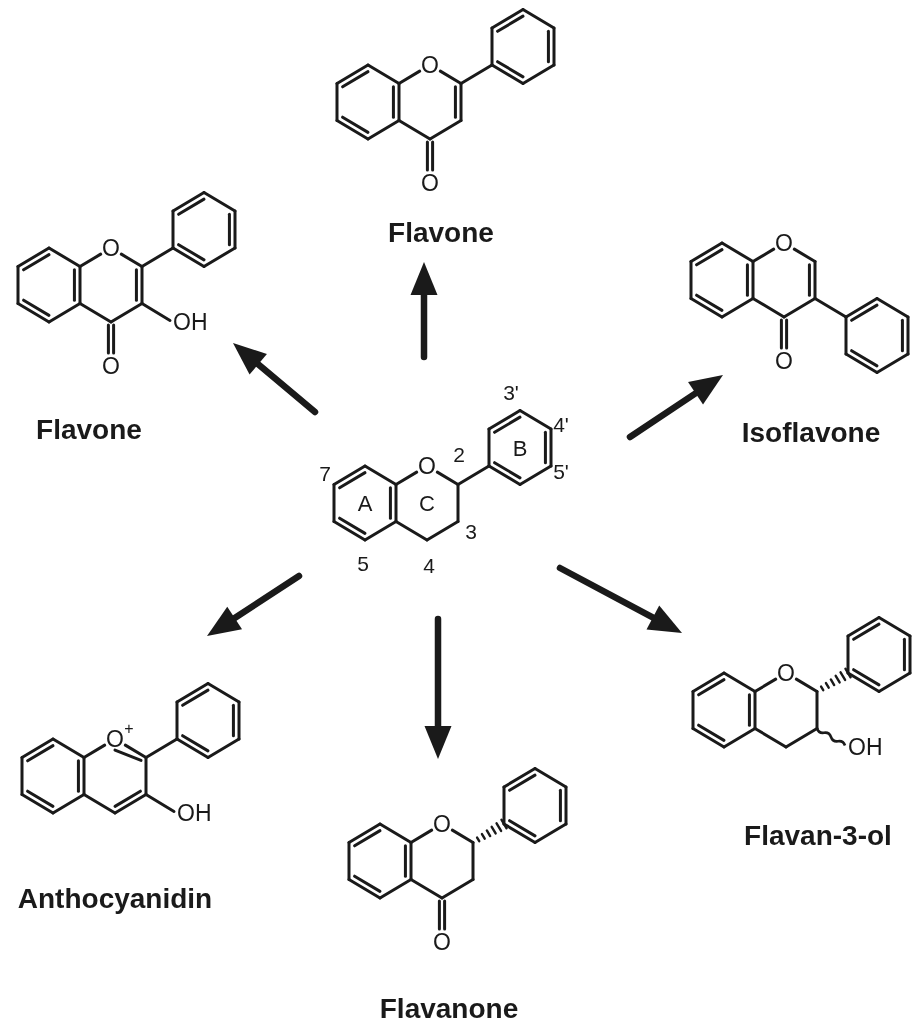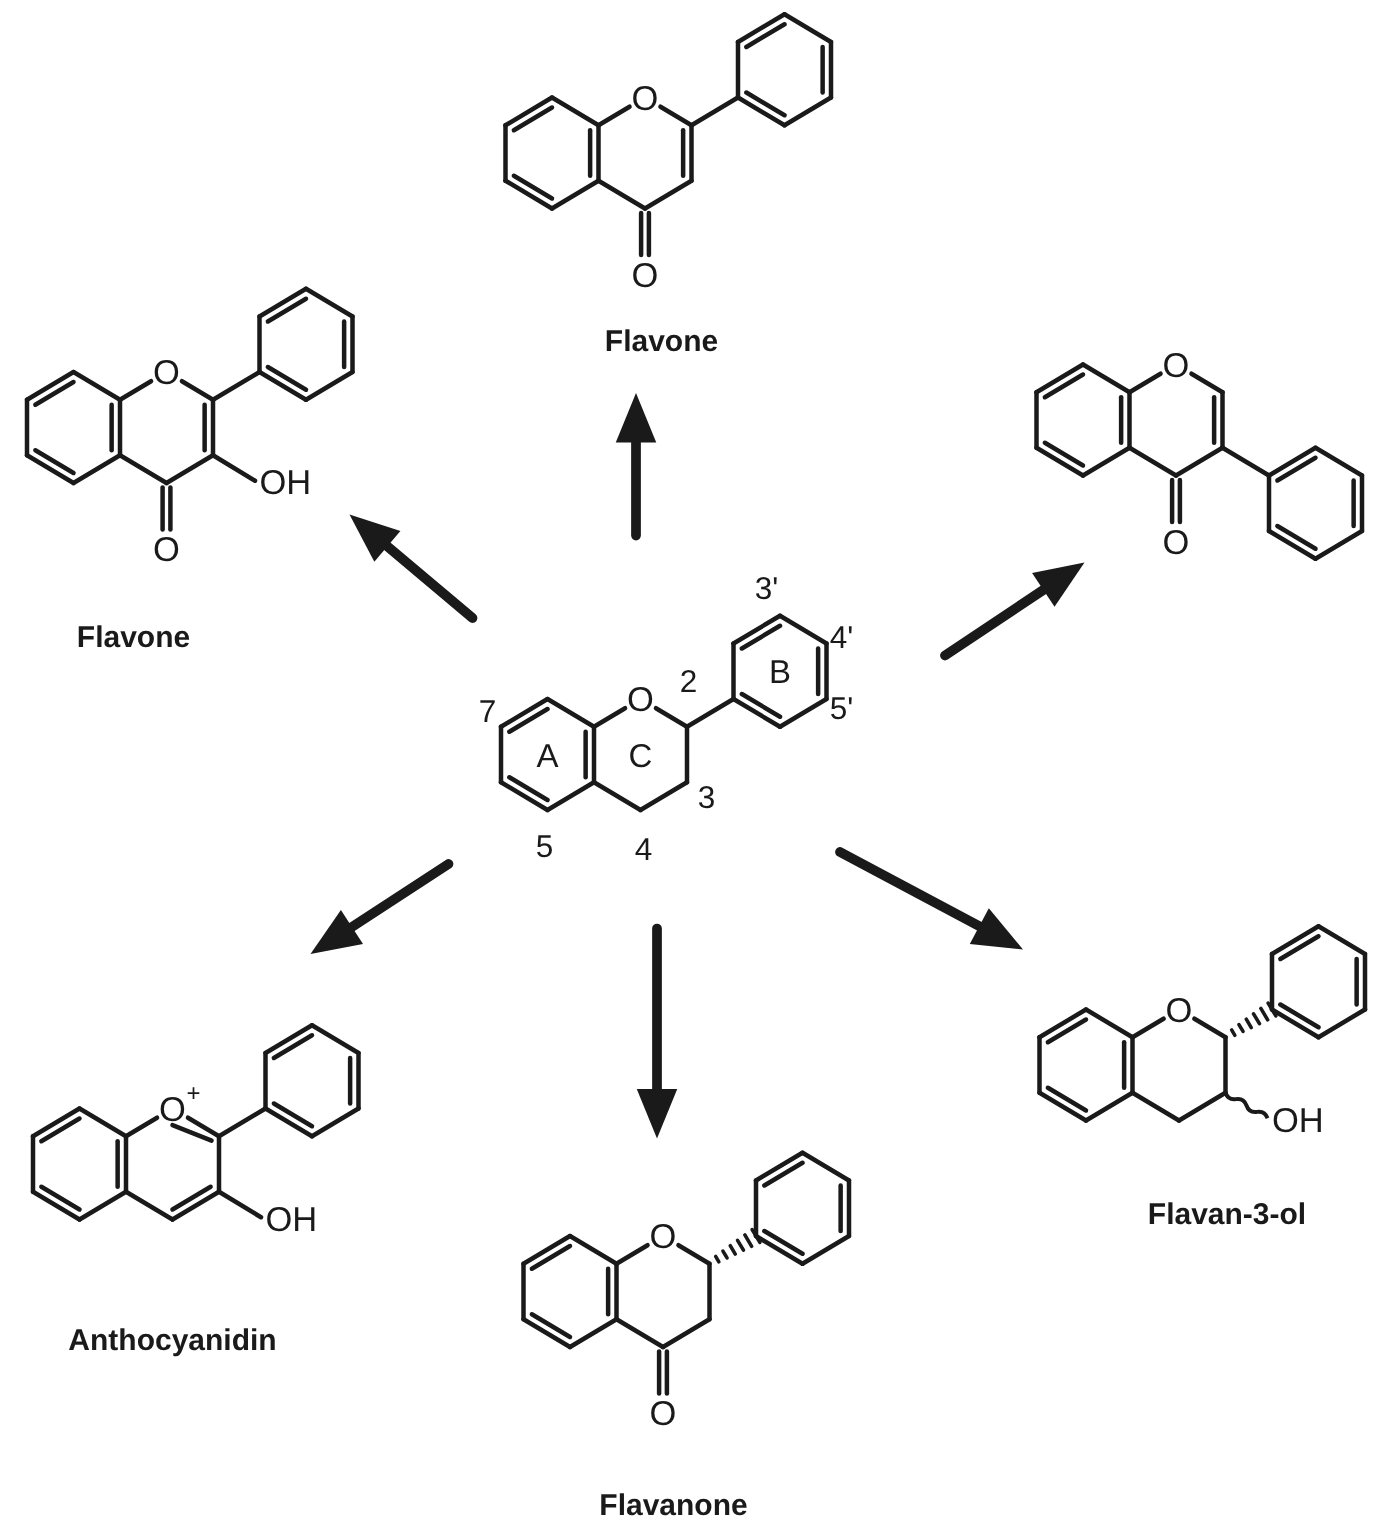--- a/index.html
+++ b/index.html
@@ -3,21 +3,21 @@
 <meta charset="utf-8">
 <style>
   html,body{margin:0;padding:0;}
   body{width:921px;height:1024px;background:#ffffff;font-family:"Liberation Sans",sans-serif;}
   #figure-root{position:relative;width:921px;height:1024px;background:#ffffff;overflow:hidden;}
   #diagram{position:absolute;left:0;top:0;}
   svg text{font-family:"Liberation Sans",sans-serif;fill:#1a1a1a;}
   .mol-label{
     position:absolute;
     transform:translateX(-50%);
-    font-size:20px;
+    font-size:28px;
     font-weight:bold;
     color:#1a1a1a;
     white-space:nowrap;
     letter-spacing:0px;
   }
 </style>
 </head>
 <body>
 
 <div id="figure-root">
@@ -277,16 +277,17 @@
         <polygon points="438,759 424.5,726 451.5,726" fill="#1a1a1a"></polygon>
       </g>
       <g>
         <line x1="560" y1="568" x2="656.4059597640596" y2="619.363831021835" stroke="#1a1a1a" stroke-width="6.5" stroke-linecap="round"></line>
         <polygon points="682,633 646.5278755520255,629.397447134681 659.2236190834205,605.5685131219091" fill="#1a1a1a"></polygon>
       </g>
     </svg>
 
   <div class="mol-label" style="left:441px;top:217px">Flavone</div>
   <div class="mol-label" style="left:89px;top:414px">Flavone</div>
+  <div class="mol-label" style="left:811px;top:417px">Isoflavone</div>
   <div class="mol-label" style="left:115px;top:883px">Anthocyanidin</div>
   <div class="mol-label" style="left:449px;top:993px">Flavanone</div>
-  <div class="mol-label" style="left:818px;top:799px">Flavan-3-ol</div>
+  <div class="mol-label" style="left:818px;top:820px">Flavan-3-ol</div>
 </div>
 
 </body></html>

